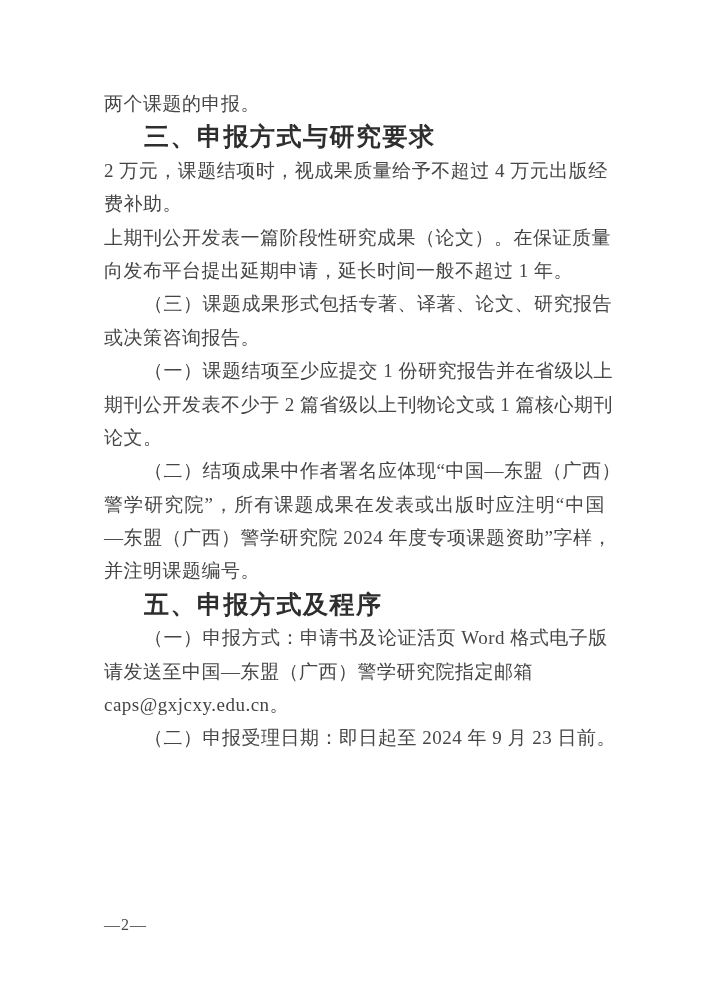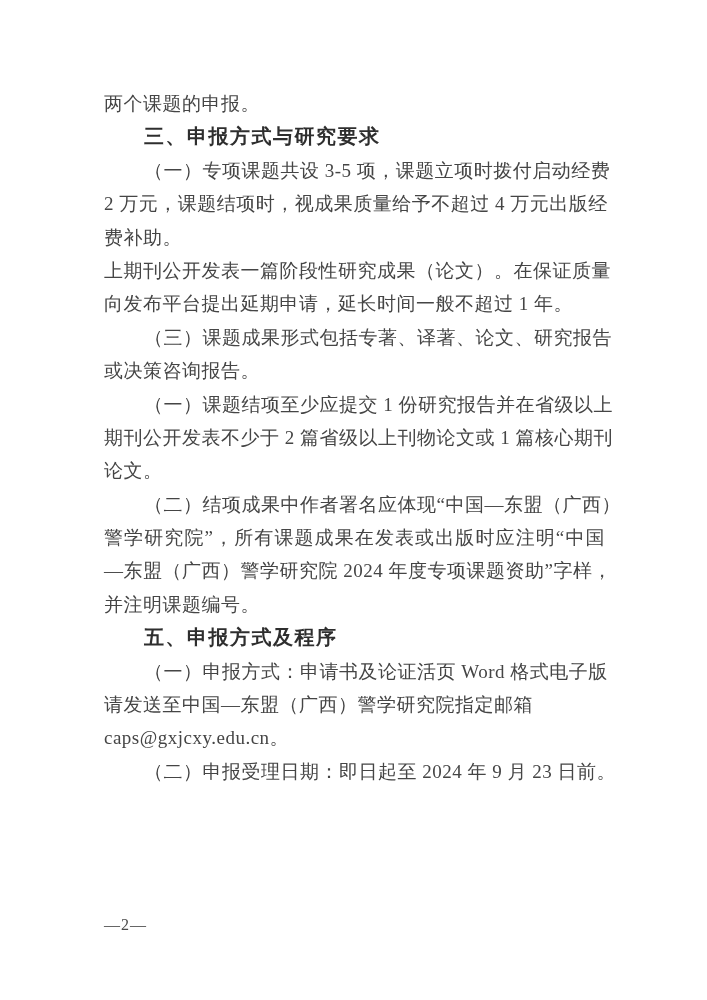--- a/index.html
+++ b/index.html
@@ -30,21 +30,21 @@
   .line.fill {
     text-align: justify;
     text-align-last: justify;
   }
   .line.end {
     text-align: left;
   }
   .line.heading {
     font-family: "Liberation Sans", "DejaVu Sans", sans-serif;
     font-weight: 700;
-    font-size: 20px;
+    font-size: 25px;
     color: #2e2e2e;
     letter-spacing: 1.5px;
     text-align: left;
   }
   .line.indent {
     padding-left: 40px;
   }
   .page-number {
     position: absolute;
     left: 104px;
@@ -56,21 +56,20 @@
     font-family: "Liberation Serif", "DejaVu Serif", serif;
   }
 </style>
 </head>
 <body>
 
 <div class="page">
   <div class="content" id="document-body">
       <div class="line end">两个课题的申报。</div>
       <div class="line heading indent">三、申报方式与研究要求</div>
-      <div class="line fill indent">（一）专项课题共设 3-5 项，课题立项时拨付启动经费</div>
       <div class="line fill">2 万元，课题结项时，视成果质量给予不超过 4 万元出版经</div>
       <div class="line end">费补助。</div>
       <div class="line fill">上期刊公开发表一篇阶段性研究成果（论文）。在保证质量</div>
       <div class="line end">向发布平台提出延期申请，延长时间一般不超过 1 年。</div>
       <div class="line fill indent">（三）课题成果形式包括专著、译著、论文、研究报告</div>
       <div class="line end">或决策咨询报告。</div>
       <div class="line fill indent">（一）课题结项至少应提交 1 份研究报告并在省级以上</div>
       <div class="line fill">期刊公开发表不少于 2 篇省级以上刊物论文或 1 篇核心期刊</div>
       <div class="line end">论文。</div>
       <div class="line fill indent">（二）结项成果中作者署名应体现“中国—东盟（广西）</div>

